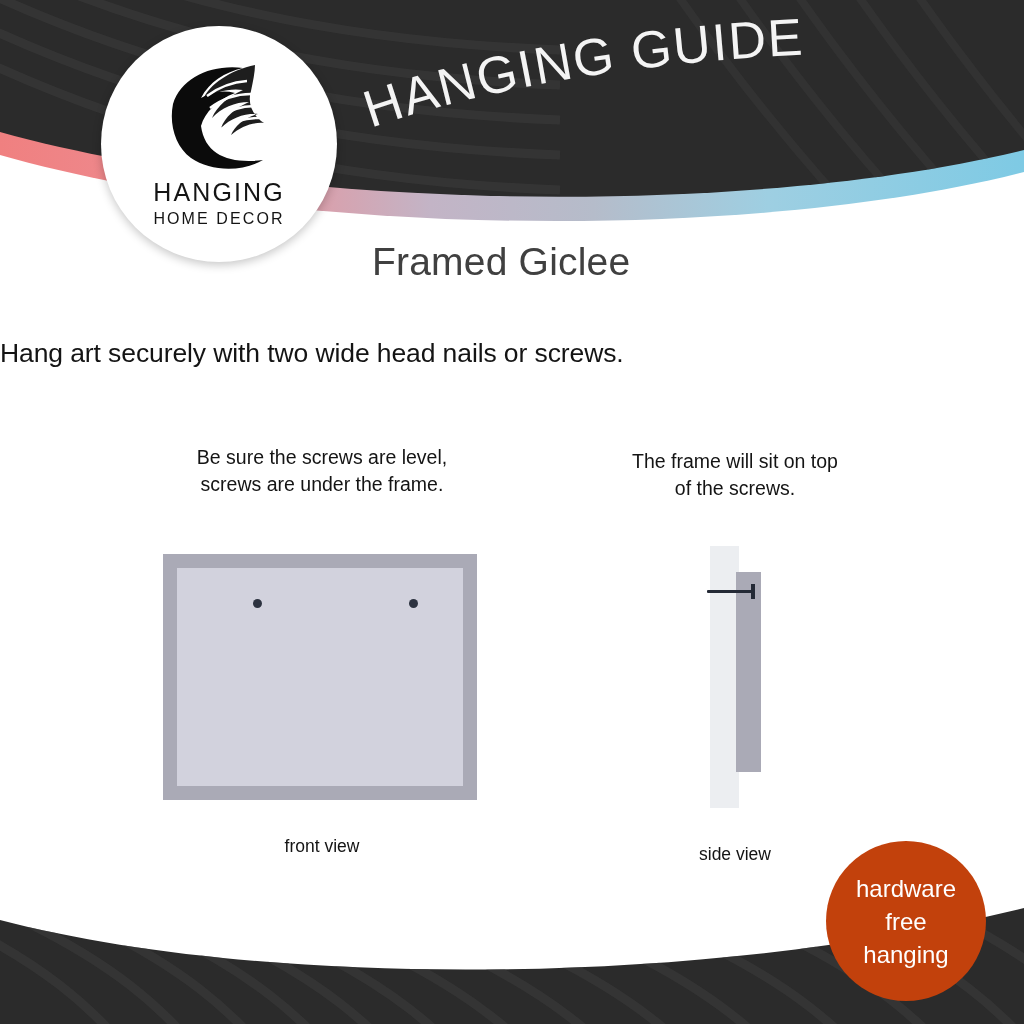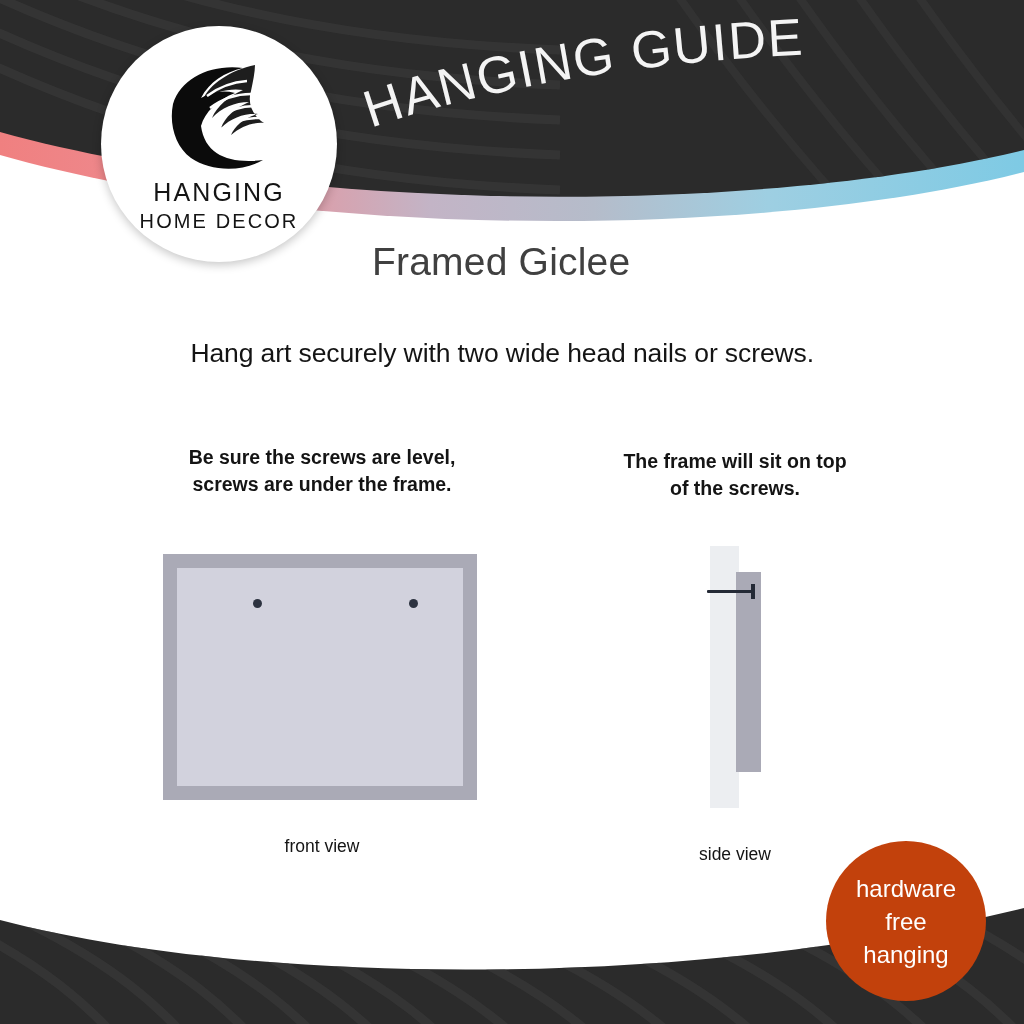--- a/index.html
+++ b/index.html
@@ -55,21 +55,21 @@
   }
   .logo-mark { width: 120px; height: 118px; }
   .logo-name {
     font-size: 25px;
     letter-spacing: 2.1px;
     color: #141414;
     margin-top: 4px;
     font-weight: 400;
   }
   .logo-sub {
-    font-size: 20px;
+    font-size: 16px;
     letter-spacing: 2.1px;
     color: #141414;
     margin-top: 3px;
     font-weight: 400;
   }
 
   
   .header-title {
     position: absolute;
     left: 365px; top: 44px;
@@ -94,42 +94,42 @@
     color: #404040;
     letter-spacing: 0.2px;
     z-index: 5;
   }
 
   
   .main-instruction {
     position: absolute;
     left: 0; top: 338px;
     width: 814px;
-    text-align: right;
+    text-align: left;
     font-size: 26.5px;
     font-weight: 400;
     color: #141414;
     letter-spacing: -0.1px;
     z-index: 5;
   }
 
   
   .panel {
     position: absolute;
     z-index: 5;
   }
   .panel-front { left: 120px; top: 444px; width: 404px; }
   .panel-side  { left: 570px; top: 448px; width: 330px; }
 
   .panel-caption {
     text-align: center;
     font-size: 19.5px;
     line-height: 27px;
     color: #141414;
-    font-weight: 700;
+    font-weight: 400;
   }
 
   
   .front-diagram {
     position: absolute;
     left: 163px; top: 554px;
     width: 314px; height: 246px;
     background: #aaaab6;
     z-index: 4;
   }

